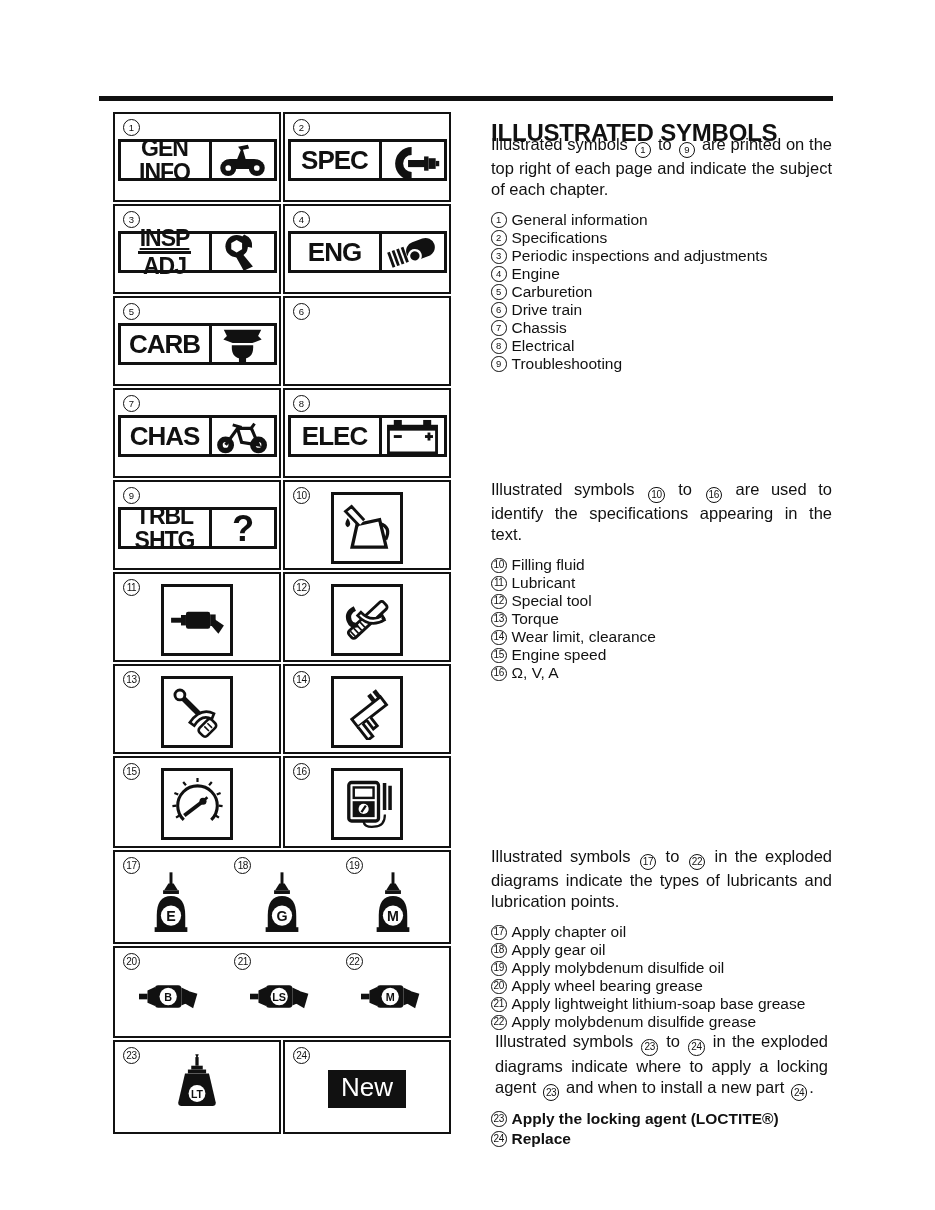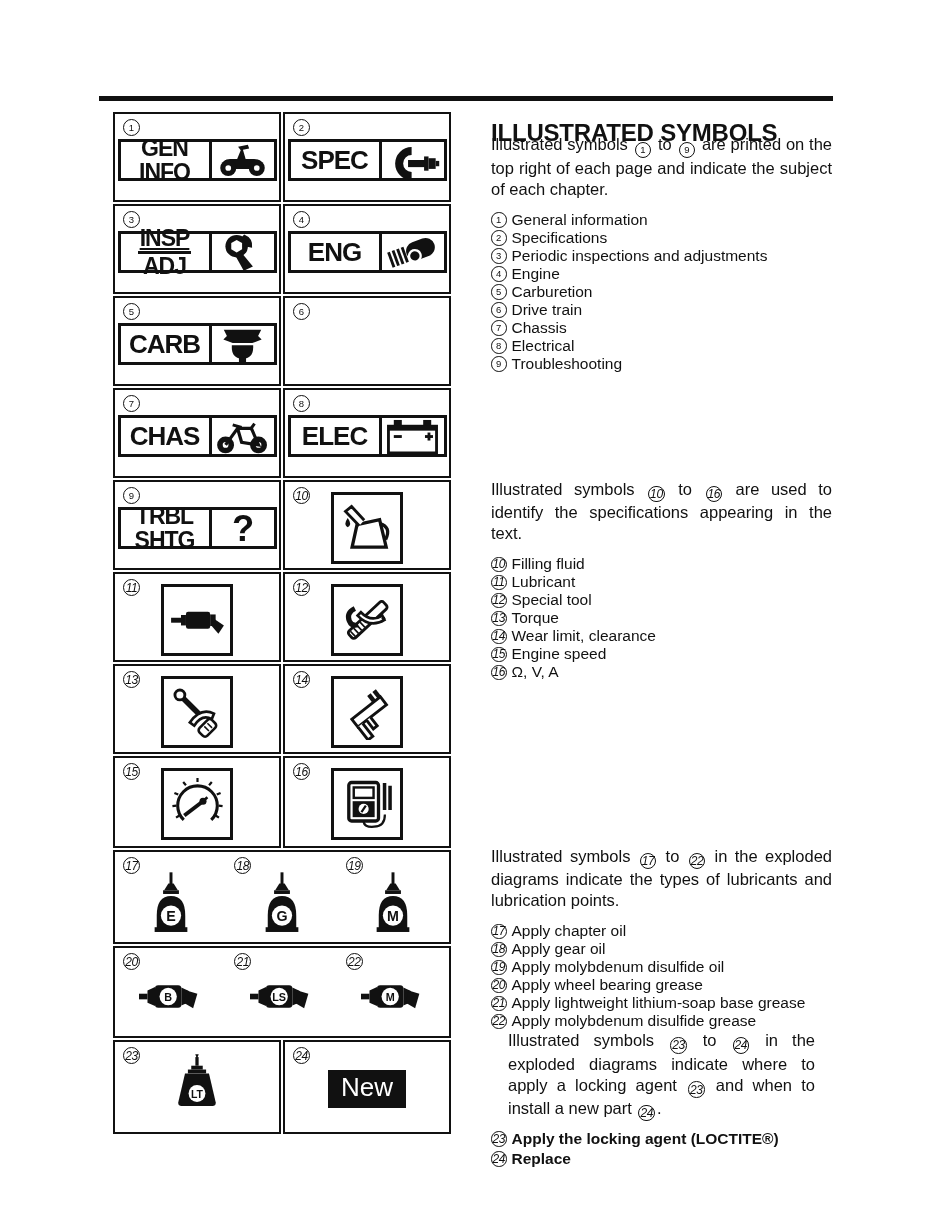--- a/index.html
+++ b/index.html
@@ -17,21 +17,21 @@
         display:flex;flex-direction:column;align-items:center;box-sizing:border-box;}
   .cell-wide{grid-column:1 / -1;flex-direction:row;align-items:stretch;}
   .tri-col{flex:1;position:relative;}
 
   .cn{display:inline-flex;align-items:center;justify-content:center;
       border:1.4px solid var(--ink);border-radius:50%;box-sizing:border-box;
       font-weight:400;line-height:1;background:var(--paper);}
   .cn-grid{position:absolute;top:5px;left:8px;width:17px;height:17px;font-size:9.5px;}
   .cn-li{width:15.5px;height:15.5px;font-size:9.5px;margin-right:5px;flex:none;}
   .cn-inline{width:16.5px;height:16.5px;font-size:9.5px;margin:0 2px;vertical-align:-3px;}
-  .cn-2{font-size:12px;letter-spacing:-0.4px;font-style:italic;}
+  .cn-2{font-size:10px;letter-spacing:-0.4px;}
 
   .labelbox{display:flex;border:3px solid var(--ink);height:42px;margin-top:25px;
             box-sizing:border-box;background:var(--paper);}
   .label{width:88px;display:flex;flex-direction:column;align-items:center;justify-content:center;
          border-right:3px solid var(--ink);font-weight:700;letter-spacing:-1px;}
   .label-line{font-size:23px;line-height:24px;}
   .label.one .label-line{font-size:26px;line-height:26px;}
   .label-line.ul{border-bottom:3px solid var(--ink);padding:0 2px 1px;text-decoration:underline;}
   .iconcell{width:62px;display:flex;align-items:center;justify-content:center;}
 
@@ -51,21 +51,21 @@
   .tri-icon.gun{bottom:20px;}
   .cell-icon-center{margin-top:12px;}
   .new-badge{margin-top:28px;background:var(--ink);color:var(--paper);
              font-size:26px;padding:2px 13px 5px;}
 
   
   .heading{position:absolute;left:491px;top:103px;font-size:24px;font-weight:700;letter-spacing:-0.2px;}
   .tblock{position:absolute;left:491px;width:341px;}
   .tb1{top:134px;} .tb2{top:479px;} .tb3{top:846px;}
   .para{margin:0 0 11px;font-size:16.5px;line-height:21px;text-align:justify;}
-  .para.follow{margin:0 17px 8px;}
+  .para.follow{margin:0 4px 8px;}
   ul.sym-list{list-style:none;margin:0;padding:0;}
   ul.sym-list li{display:flex;align-items:center;font-size:15.5px;line-height:18px;}
   ul.list-bold{margin-top:7px;}
   ul.list-bold li{font-weight:700;line-height:20px;}
 </style>
 </head>
 <body>
 
 <div class="page">
   <div class="top-rule"></div>

